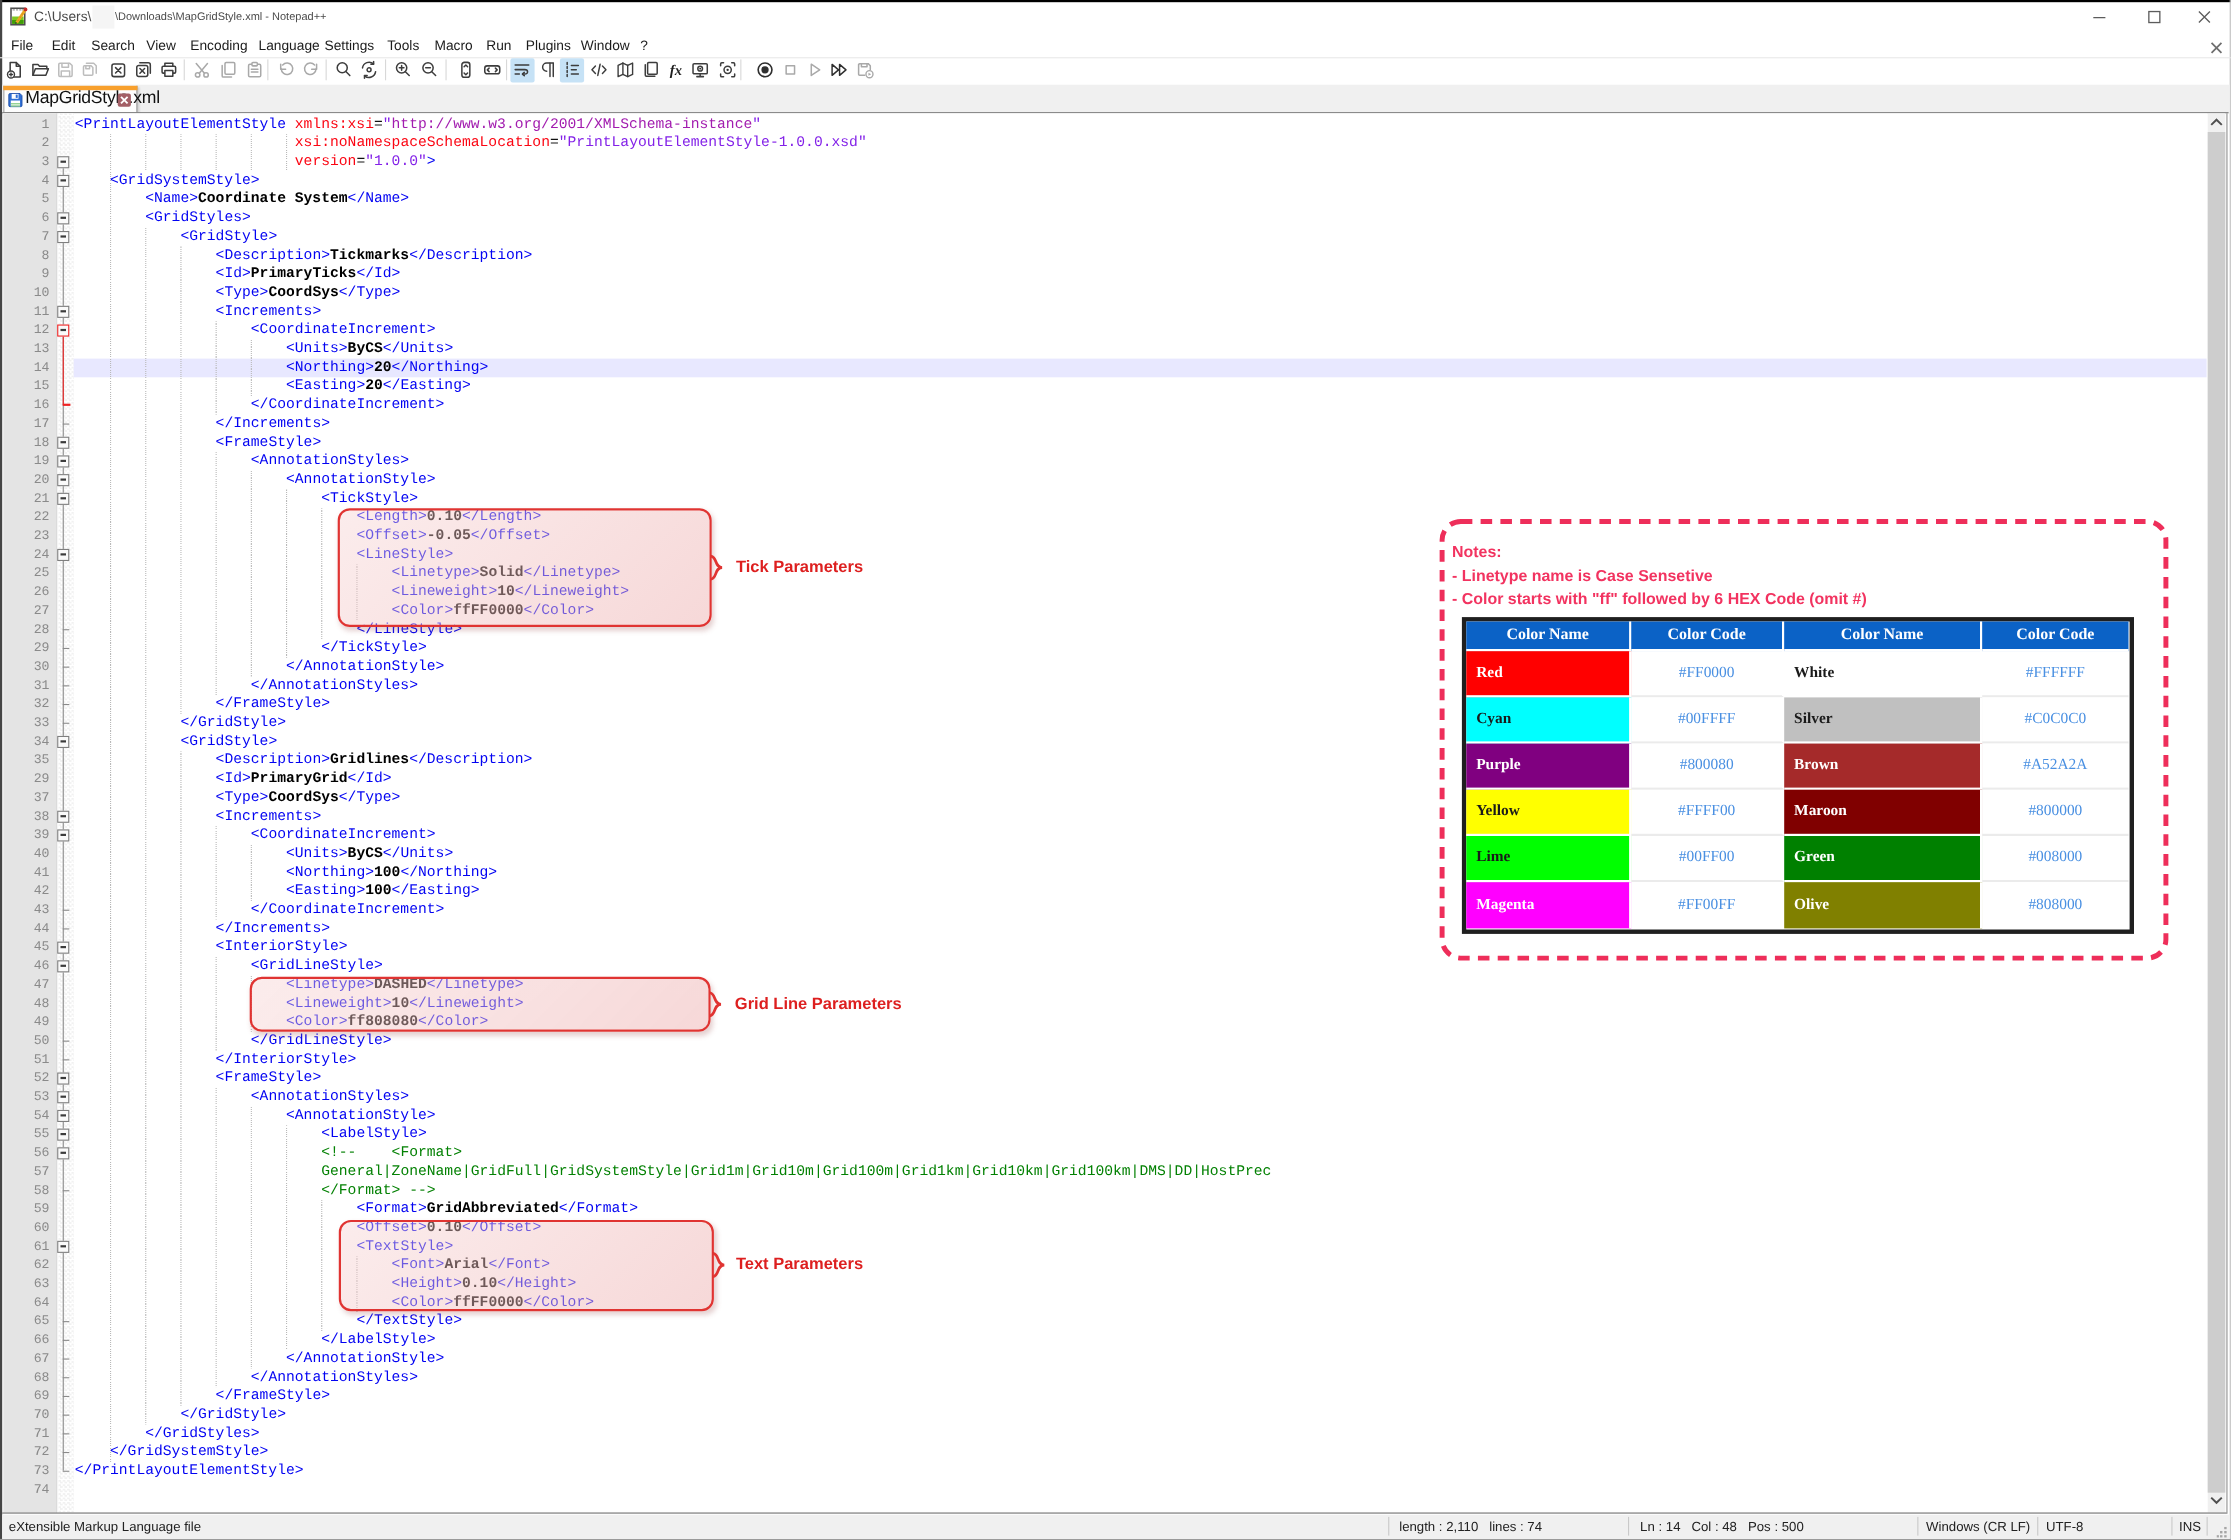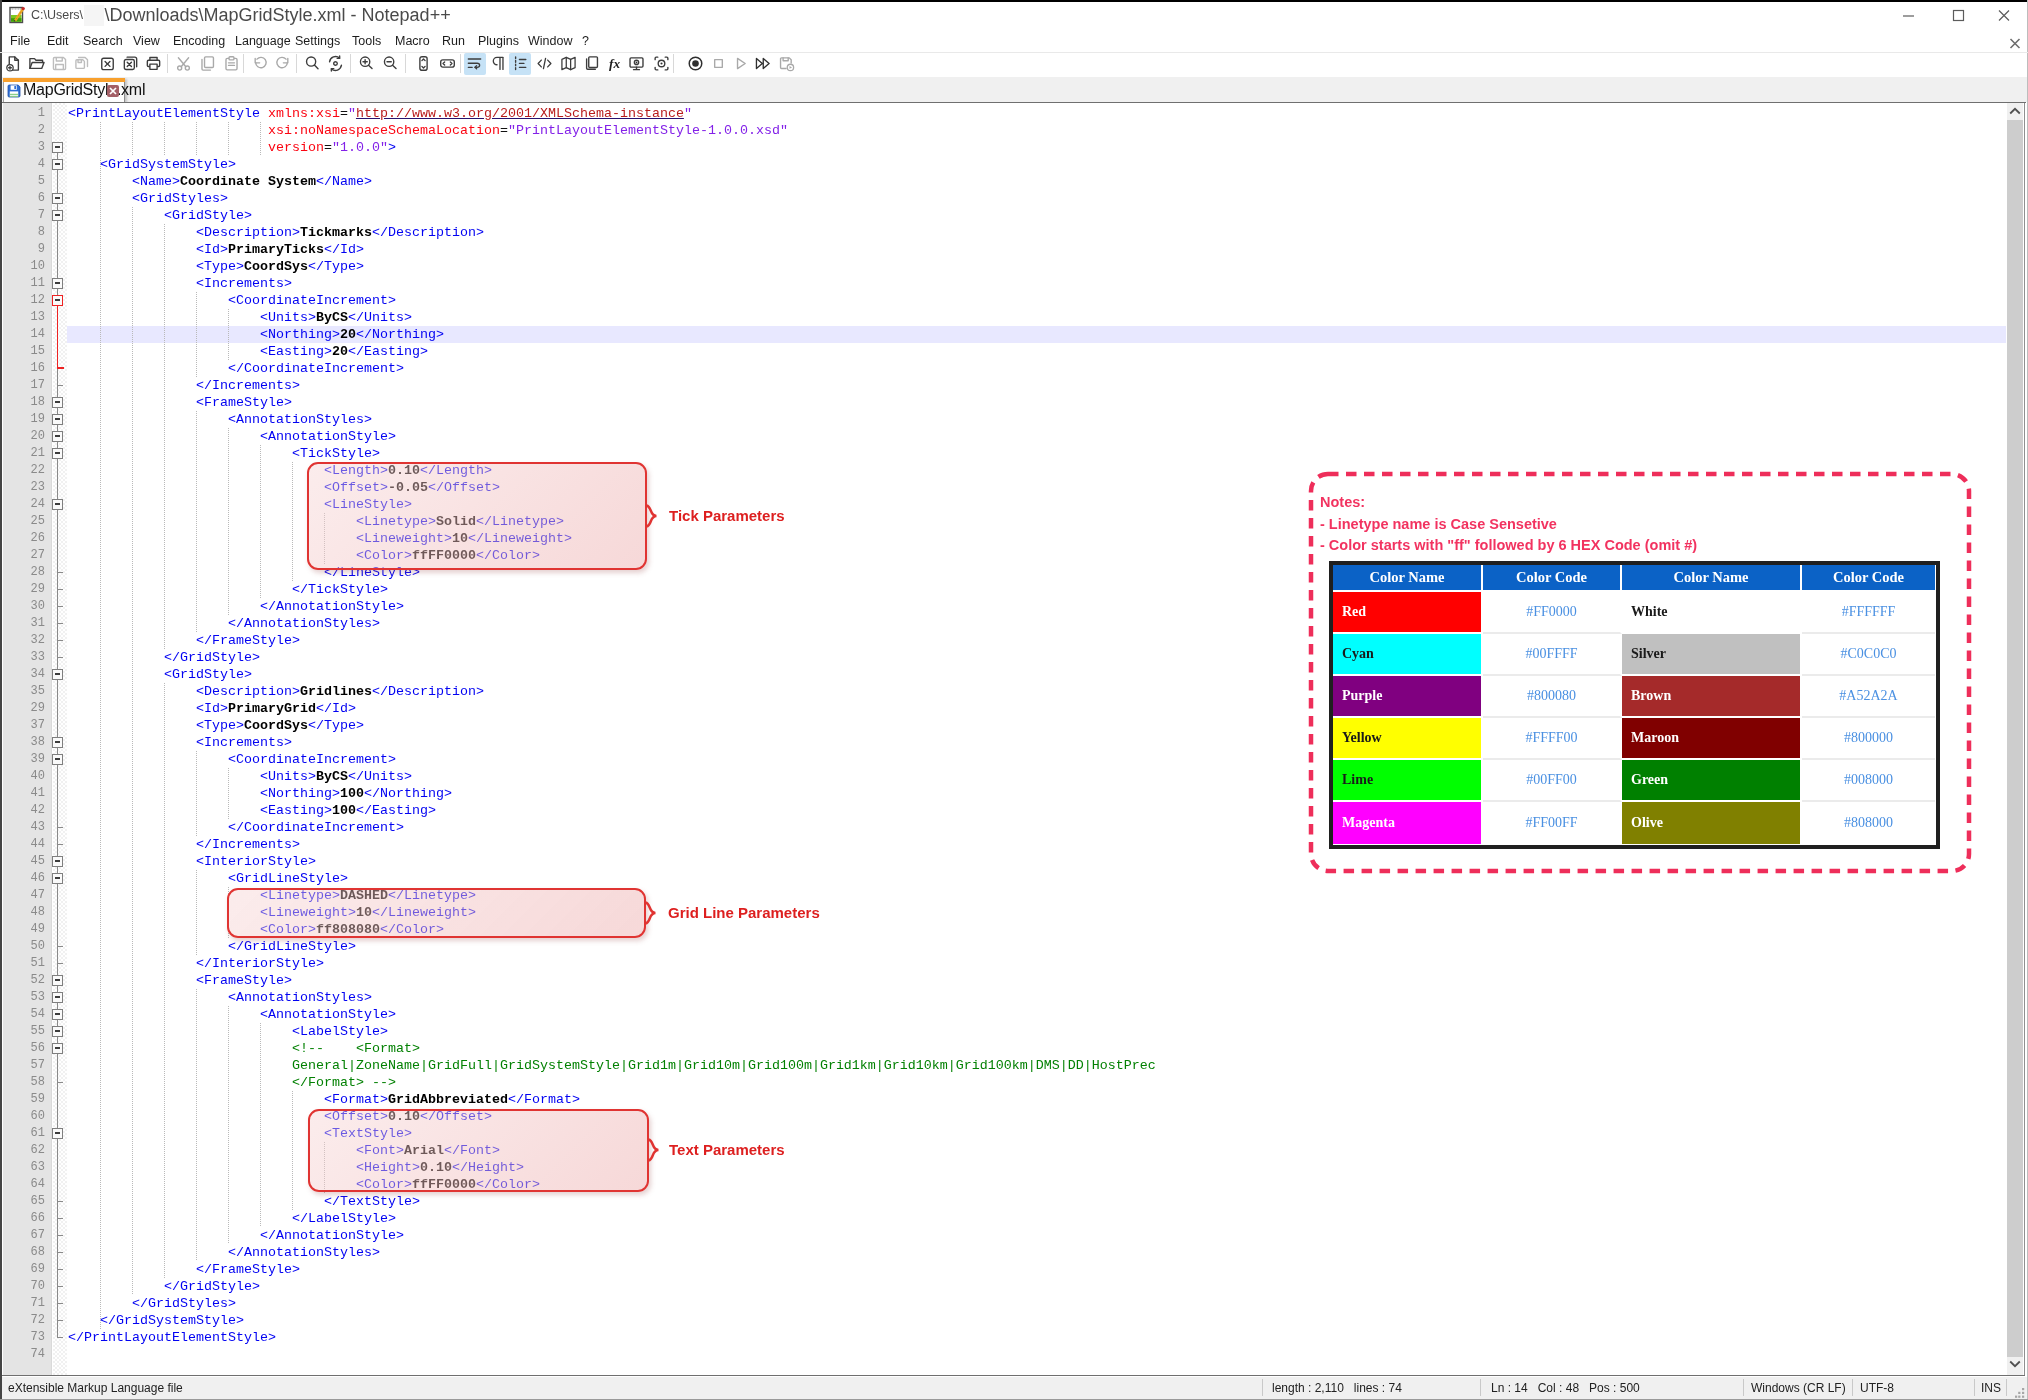--- a/index.html
+++ b/index.html
@@ -1,18 +1,18 @@
 <!DOCTYPE html>
 <html><head><meta charset="utf-8"><style>
 *{margin:0;padding:0;box-sizing:border-box}
 body{width:2028px;height:1400px;position:relative;background:#fff;overflow:hidden;font-family:"Liberation Sans",sans-serif}
 .ab{position:absolute}
 .cl{position:absolute;white-space:pre;font-family:"Liberation Mono",monospace;font-size:13.3333px;line-height:17px;height:17px;color:#000}
 .tg{color:#0202f2}.tx{color:#000;font-weight:bold}.at{color:#fb0512}.eq{color:#111}.vl{color:#8321e8}.cm{color:#038103}
-.ur{color:#b91c1c;text-decoration:underline;text-decoration-color:#28126e}
+.ur{color:#a21caf;text-decoration-color:#28126e}
 .ln{position:absolute;left:2px;width:43px;text-align:right;font-family:"Liberation Mono",monospace;font-size:12px;line-height:17px;height:17px;color:#8a8a8a}
 .gd{position:absolute;width:1px;background-image:repeating-linear-gradient(to bottom,#b9b9b9 0 1px,transparent 1px 2px)}
 .mnu{position:absolute;top:30px;height:22px;line-height:22px;font-size:12.5px;color:#1c1c1c}
 .sbt{position:absolute;top:1379px;height:18px;line-height:18px;font-size:12px;color:#222}
 .sep{position:absolute;top:54px;width:1px;height:19px;background:#d8d8d8}
 .ssep{position:absolute;top:1379px;width:1px;height:17px;background:#c9c9c9}
 .lbl{position:absolute;font-weight:bold;font-size:15px;color:#dd1f1f;white-space:nowrap;text-shadow:0 0 2px #fff,0 0 2px #fff}
 .nt{position:absolute;left:1320px;font-weight:bold;font-size:14.5px;color:#f23360;white-space:nowrap}
 table.ct{border-collapse:separate;border-spacing:0;table-layout:fixed}
 .ct td{font-family:"Liberation Serif",serif;overflow:hidden}
@@ -28,21 +28,21 @@
 <rect x="2" y="9" width="10.5" height="6.7" fill="#7ec820"></rect>
 <rect x="2" y="12.2" width="10.5" height="3.5" fill="#3f9e07"></rect>
 <path d="M2.5 3h2M5.5 3h2M8.5 3h2M11 3h1.5" stroke="#9a9a9a" stroke-width="1.2"></path>
 <line x1="13.8" y1="3.2" x2="6.2" y2="14.6" stroke="#eda822" stroke-width="2.6"></line>
 <line x1="13.8" y1="3.2" x2="6.2" y2="14.6" stroke="#c07f1d" stroke-width="0.7" stroke-dasharray="1.5 2"></line>
 <circle cx="14.2" cy="2.6" r="1.7" fill="#c42929"></circle>
 <path d="M6.4 14.8l-1.7 1.1.6-2z" fill="#333"></path>
   </svg>
 <div class="ab" style="left:31px;top:6px;height:19px;line-height:19px;font-size:12.5px;color:#4a4a4a">C:\Users\</div>
 <div class="ab" style="left:84px;top:4.5px;width:20px;height:21.5px;background:#f5f5f5"></div>
-<div class="ab" style="left:104.5px;top:6px;height:19px;line-height:19px;font-size:18px;color:#4a4a4a">\Downloads\MapGridStyle.xml - Notepad++</div>
+<div class="ab" style="left:104.5px;top:6px;height:19px;line-height:19px;font-size:10px;color:#4a4a4a">\Downloads\MapGridStyle.xml - Notepad++</div>
 <svg class="ab" style="left:1902px;top:9px" width="113" height="14" viewBox="0 0 113 14" fill="none" stroke="#5c5c5c" stroke-width="1.2">
     <line x1="1" y1="7" x2="12" y2="7"></line>
     <rect x="51.5" y="1.5" width="10" height="10"></rect>
     <path d="M97 1.5l10 10M107 1.5l-10 10"></path>
   </svg>
 <div class="mnu" style="left:10px">File</div>
 <div class="mnu" style="left:47px">Edit</div>
 <div class="mnu" style="left:83px">Search</div>
 <div class="mnu" style="left:133px">View</div>
 <div class="mnu" style="left:173px">Encoding</div>

